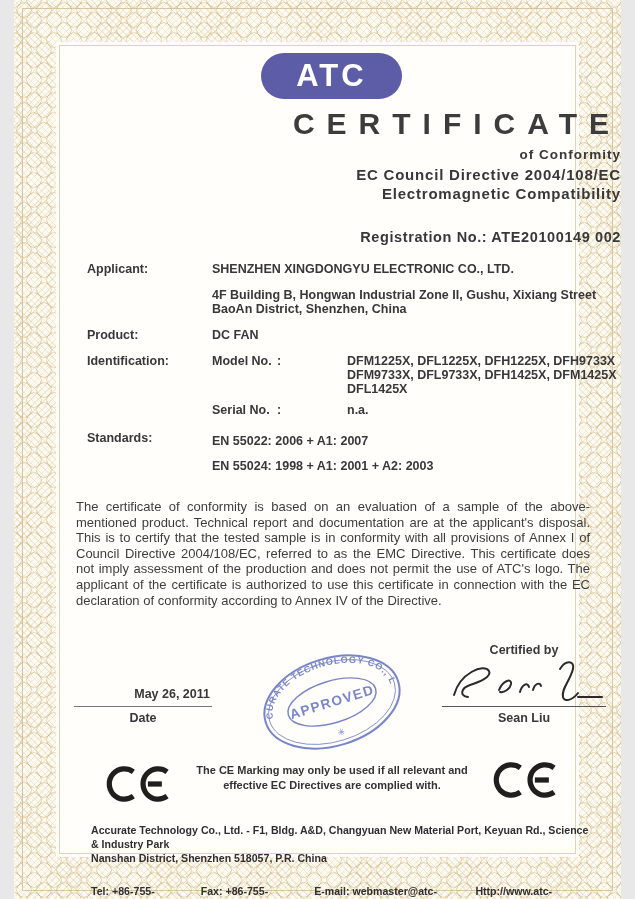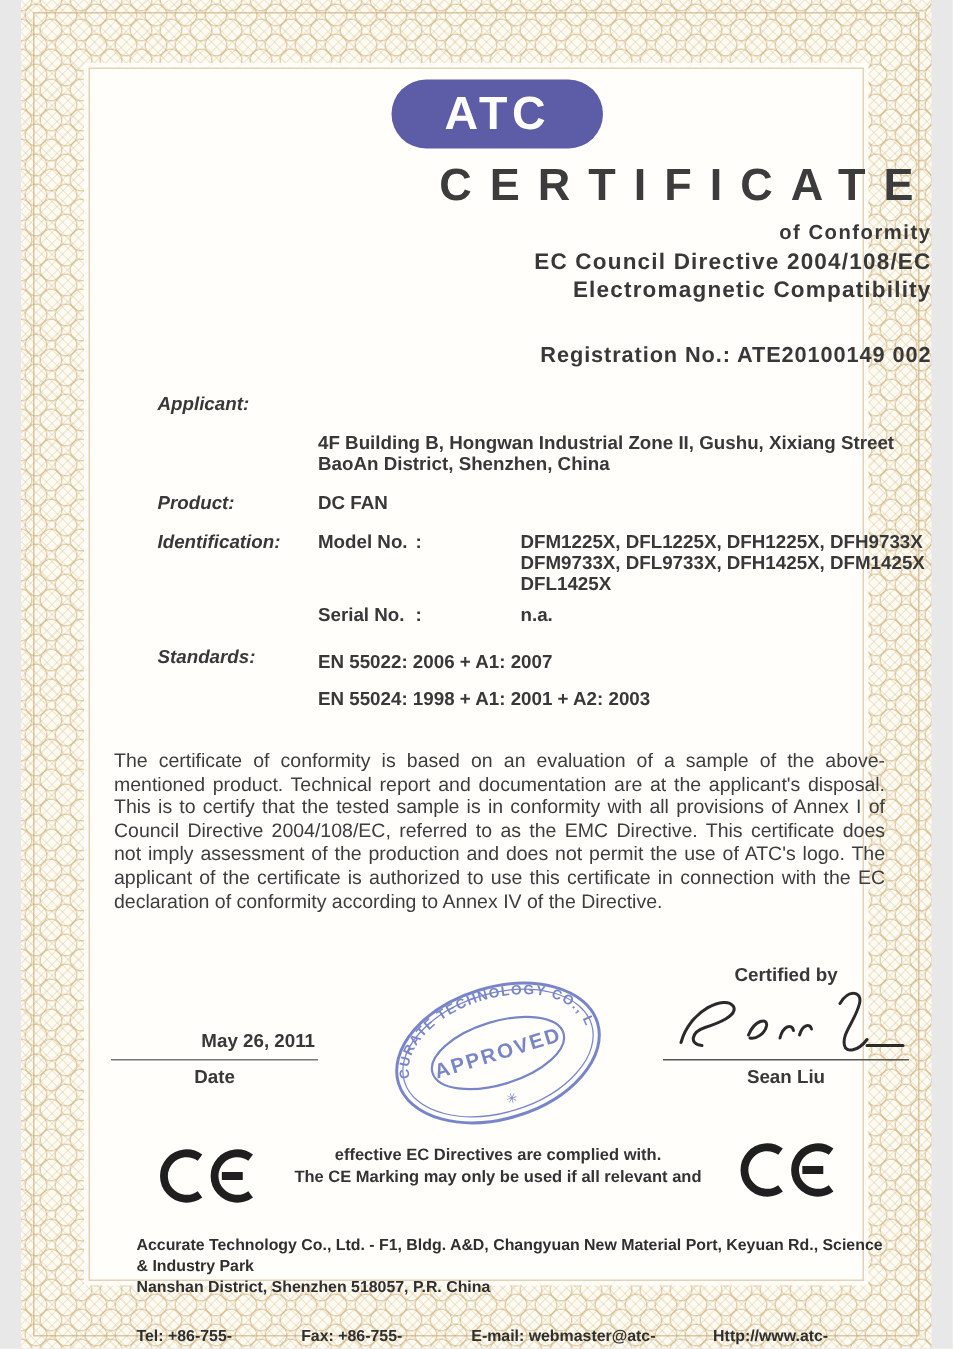--- a/index.html
+++ b/index.html
@@ -42,21 +42,21 @@
     background: #5d5da7; border-radius: 23px;
     display: flex; align-items: center; justify-content: center;
     color: #ffffff; font-weight: bold; font-size: 31px; letter-spacing: 3px;
   }
   .title { top: 107px; font-size: 30px; font-weight: bold; letter-spacing: 12px; color: #3c3c3c; text-indent: 12px; }
   .subtitle { top: 147px; font-size: 13.5px; font-weight: bold; letter-spacing: 1px; }
   .directive1 { top: 166px; font-size: 15px; font-weight: bold; letter-spacing: .8px; }
   .directive2 { top: 185px; font-size: 15px; font-weight: bold; letter-spacing: .8px; }
   .registration { top: 229px; font-size: 14.5px; font-weight: bold; letter-spacing: .6px; }
 
-  .flabel { left: 91px; font-size: 12.5px; font-weight: bold; font-style: italic; }
+  .flabel { left: 73px; font-size: 12.5px; font-weight: bold; }
   .fval   { left: 198px; font-size: 12.5px; font-weight: bold; }
   .fcolon { left: 263px; font-size: 12.5px; font-weight: bold; }
   .fval2  { left: 295px; font-size: 12.5px; font-weight: bold; margin-left: 38px; }
 
   .paragraph {
     left: 62px; top: 499px; width: 514px;
     font-size: 13px; line-height: 15.6px;
     text-align: justify; color: #3d3d3d;
   }
 
@@ -91,20 +91,21 @@
     <div class="abs logo">
       <span>ATC</span>
     </div>
     <div class="abs centered title">CERTIFICATE</div>
     <div class="abs centered subtitle">of Conformity</div>
     <div class="abs centered directive1">EC Council Directive 2004/108/EC</div>
     <div class="abs centered directive2">Electromagnetic Compatibility</div>
     <div class="abs centered registration">Registration No.: ATE20100149 002</div>
 
     <div class="abs flabel" style="top:262px">Applicant:</div>
+    <div class="abs fval" style="top:262px">SHENZHEN XINGDONGYU ELECTRONIC CO., LTD.</div>
     <div class="abs fval" style="top:288px">4F Building B, Hongwan Industrial Zone II, Gushu, Xixiang Street</div>
     <div class="abs fval" style="top:302px">BaoAn District, Shenzhen, China</div>
 
     <div class="abs flabel" style="top:328px">Product:</div>
     <div class="abs fval" style="top:328px">DC FAN</div>
 
     <div class="abs flabel" style="top:354px">Identification:</div>
     <div class="abs fval" style="top:354px">Model No.</div>
     <div class="abs fcolon" style="top:354px">:</div>
     <div class="abs fval2" style="top:354px">DFM1225X, DFL1225X, DFH1225X, DFH9733X</div>
@@ -153,22 +154,22 @@
     <div class="abs sig-name">Sean Liu</div>
 
     <svg class="abs ce-left" viewBox="0 0 110 64">
       <g fill="none" stroke="#1f1f1f" stroke-width="9">
         <path d="M 47 11 A 26 26 0 1 0 47 53"></path>
         <path d="M 105 11 A 26 26 0 1 0 105 53"></path>
         <path d="M 72 32 L 96 32"></path>
       </g>
     </svg>
     <div class="abs ce-note">
+      <div>The CE Marking may only be used if all relevant and</div>
       <div>effective EC Directives are complied with.</div>
-      <div>The CE Marking may only be used if all relevant and</div>
     </div>
     <svg class="abs ce-right" viewBox="0 0 110 64">
       <g fill="none" stroke="#1f1f1f" stroke-width="9">
         <path d="M 47 11 A 26 26 0 1 0 47 53"></path>
         <path d="M 105 11 A 26 26 0 1 0 105 53"></path>
         <path d="M 72 32 L 96 32"></path>
       </g>
     </svg>
 
     <div class="abs footer">

